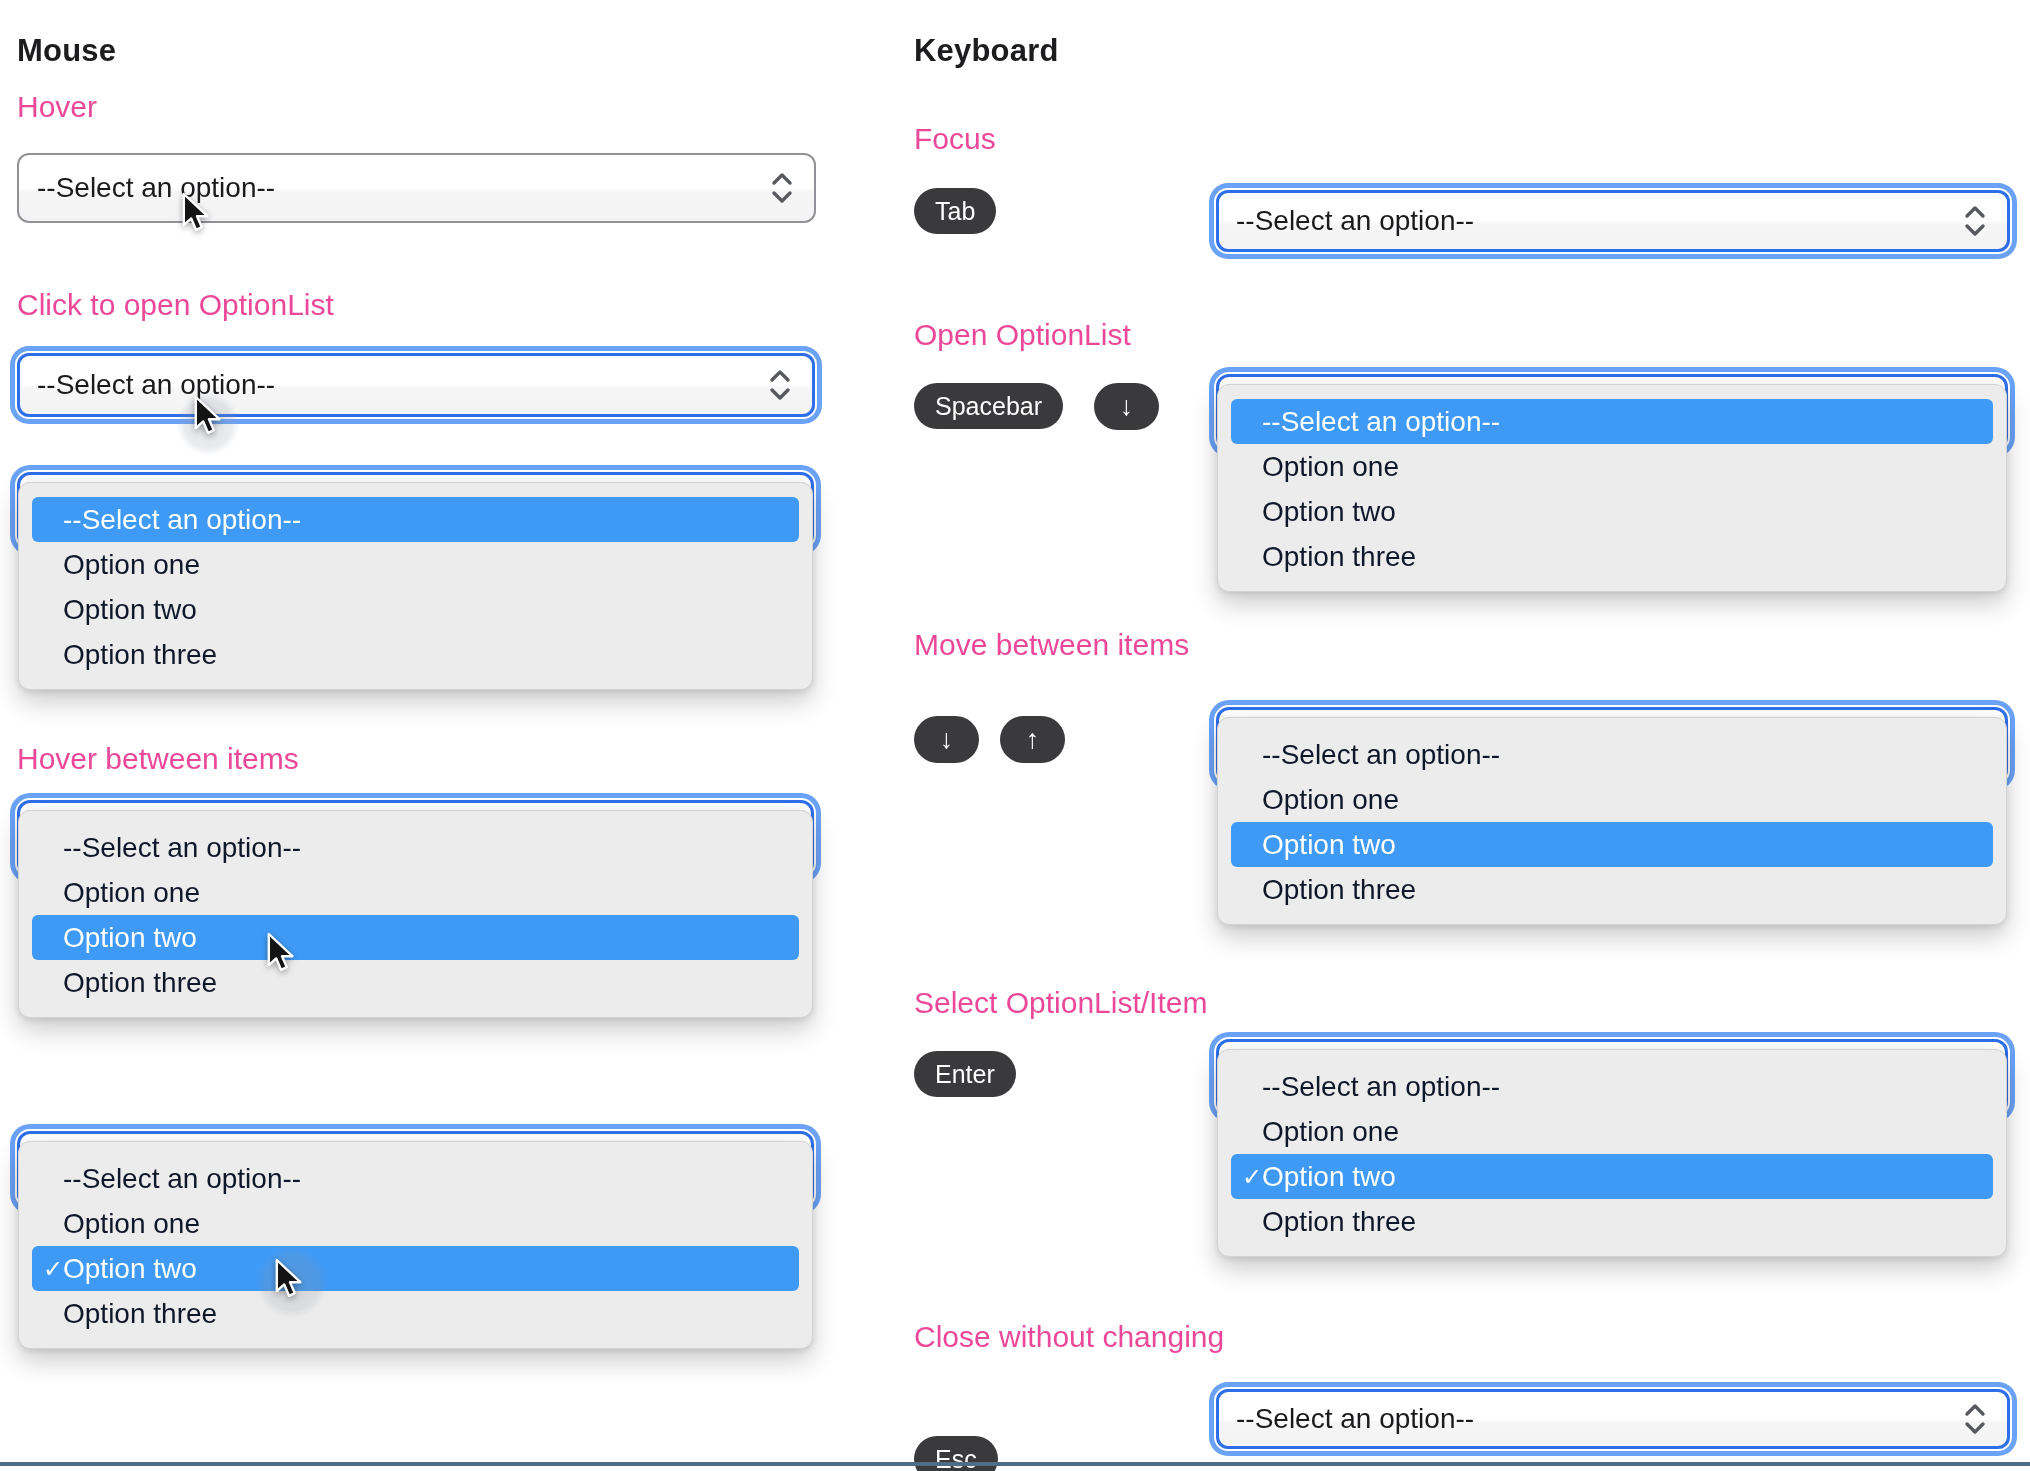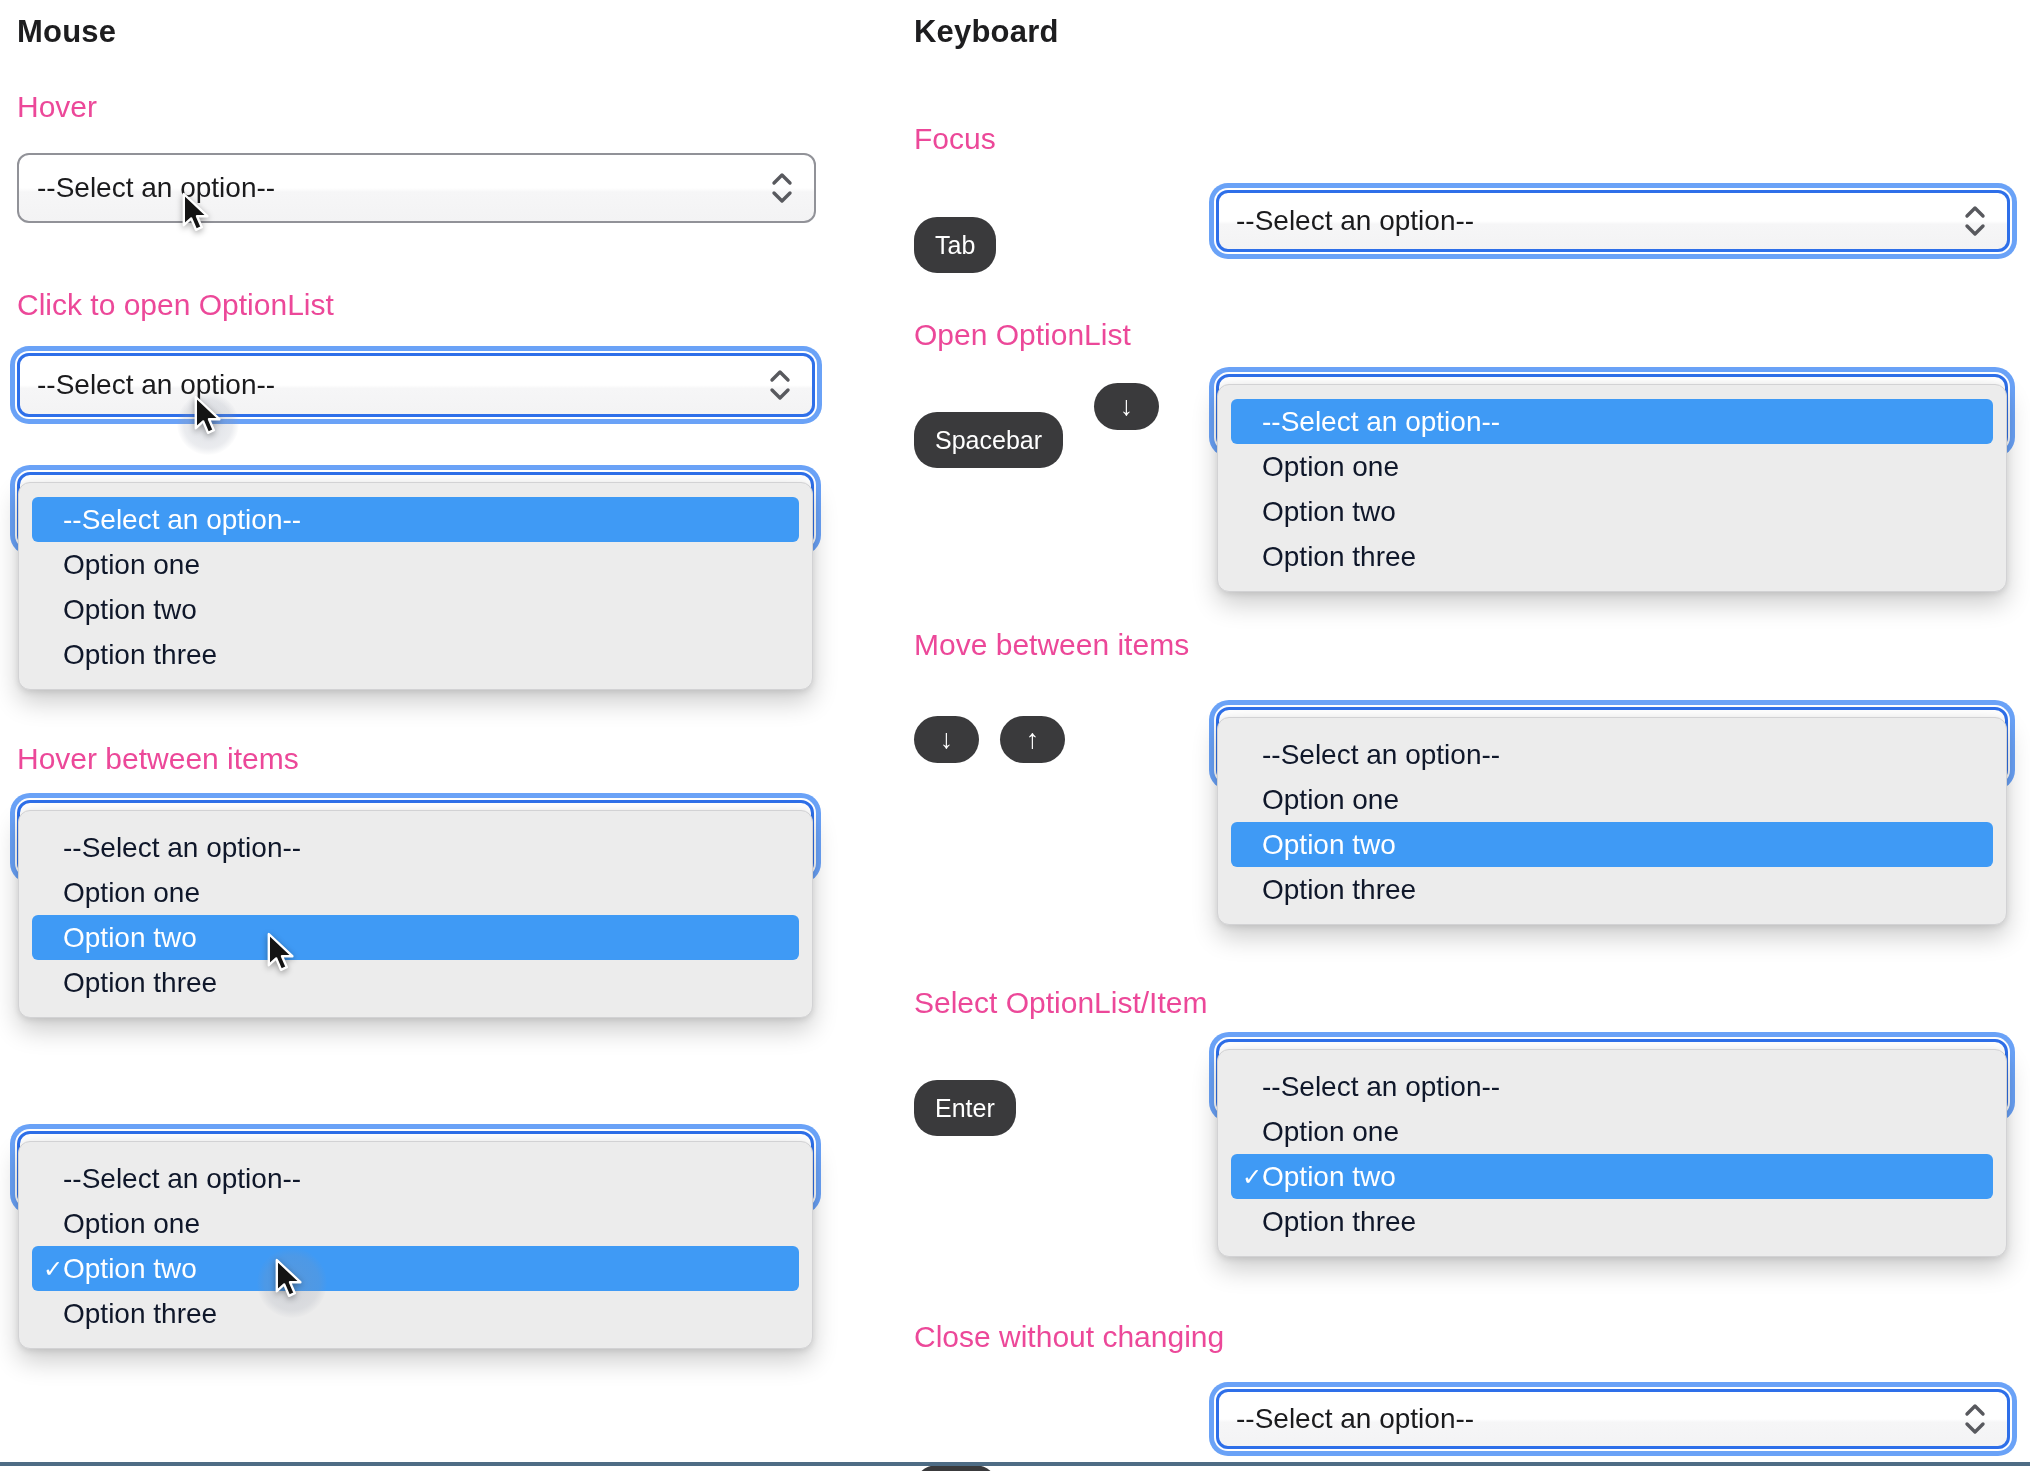--- a/index.html
+++ b/index.html
@@ -1,21 +1,21 @@
 <!DOCTYPE html>
 <html><head>
 <meta charset="utf-8">
 <style>
   html,body{margin:0;padding:0;background:#fff;}
   .page{
     position:relative;width:2030px;height:1471px;background:#ffffff;overflow:hidden;
     font-family:"Liberation Sans","DejaVu Sans",sans-serif;color:#1d1d1f;
   }
   .abs{position:absolute;}
-  .col-title{font-size:31px;font-weight:700;letter-spacing:.2px;color:#1d1d1f;}
+  .col-title{font-size:31px;font-weight:700;letter-spacing:.2px;color:#1d1d1f;margin-top:19px;}
   .sec-label{font-size:30px;font-weight:400;color:#ec4899;}
   
   .sel{
     position:absolute;box-sizing:border-box;display:flex;align-items:center;
     border:2px solid #919298;border-radius:12px;
     background:linear-gradient(to bottom,#ffffff 0%,#ffffff 50%,#f6f6f7 56%,#f3f3f4 100%);
     padding-left:18px;font-size:28px;color:#1b1b1d;
   }
   .sel.focused{
     border:3px solid #2e6fe9;
@@ -38,22 +38,22 @@
   }
   .list-row{
     position:relative;height:45px;display:flex;align-items:center;
     margin:0 13px;padding-left:31px;border-radius:6px;
     font-size:28px;color:#0f172a;
   }
   .list-row.hl{background:#3f9af5;color:#ffffff;}
   .check{position:absolute;left:11px;top:50%;transform:translateY(-50%);font-size:24px;font-weight:400;}
   
   .key-pill{
-    position:absolute;height:56px;display:inline-flex;align-items:center;justify-content:center;
-    padding:0 21px;background:#3a3a3c;color:#fff;border-radius:23px;font-size:25px;margin-top:29px;
+    position:absolute;height:46px;display:inline-flex;align-items:center;justify-content:center;
+    padding:0 21px;background:#3a3a3c;color:#fff;border-radius:23px;font-size:25px;
   }
   .key-round{
     position:absolute;width:65px;height:47px;display:flex;align-items:center;justify-content:center;
     background:#3a3a3c;color:#fff;border-radius:24px;font-size:27px;
   }
   
   .cursor{position:absolute;z-index:50;filter:drop-shadow(0 2px 3px rgba(0,0,0,.35));}
   .halo{
     position:absolute;z-index:40;border-radius:50%;
     background:radial-gradient(circle,rgba(140,148,165,.30) 0%,rgba(140,148,165,.18) 55%,rgba(140,148,165,0) 72%);

